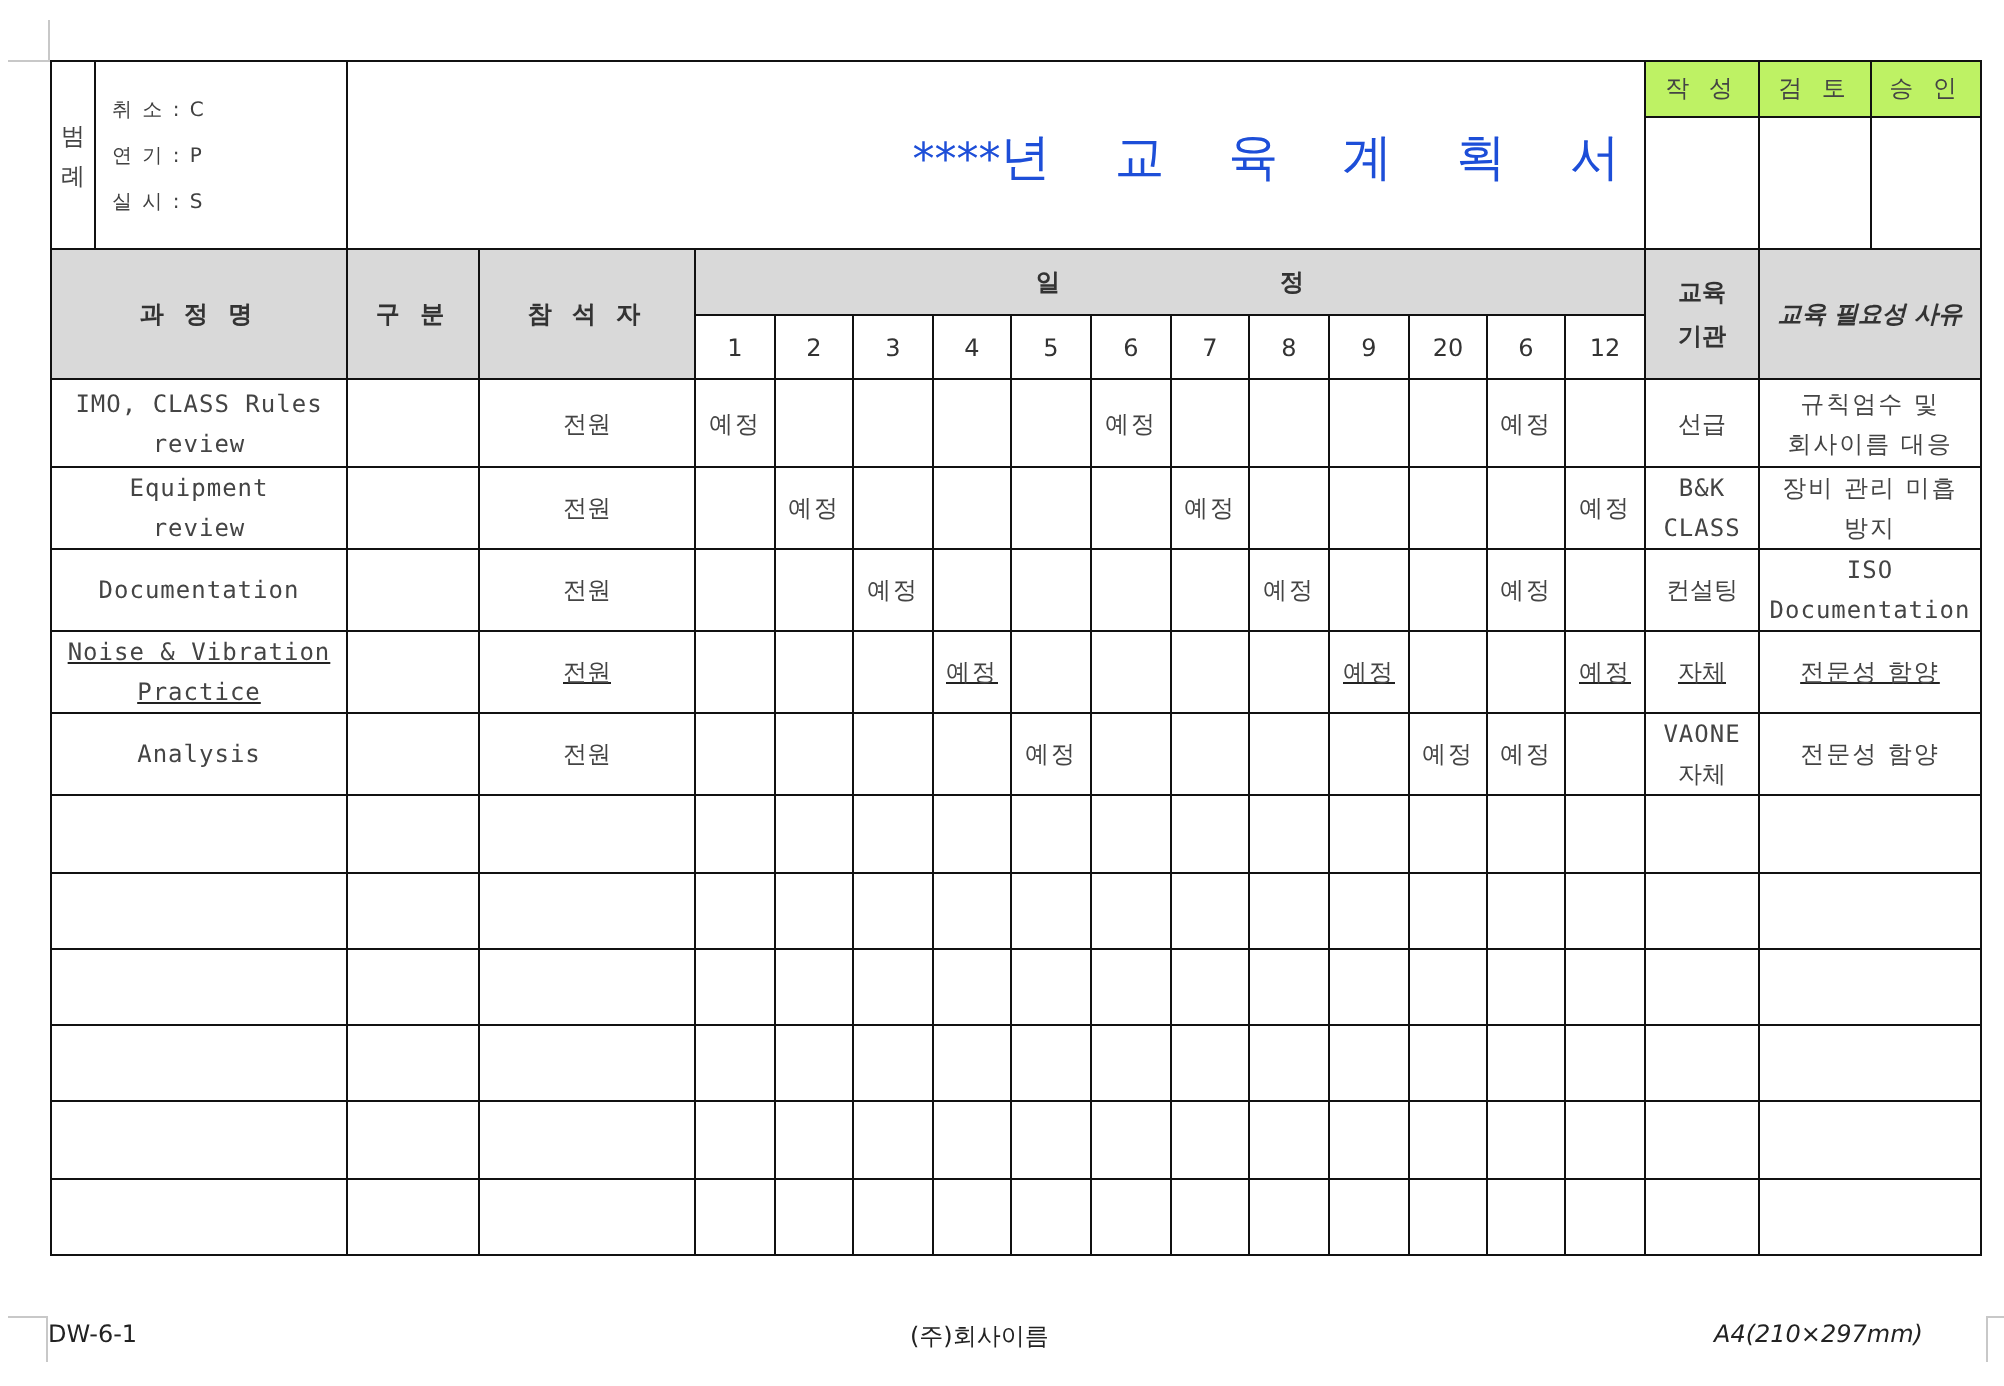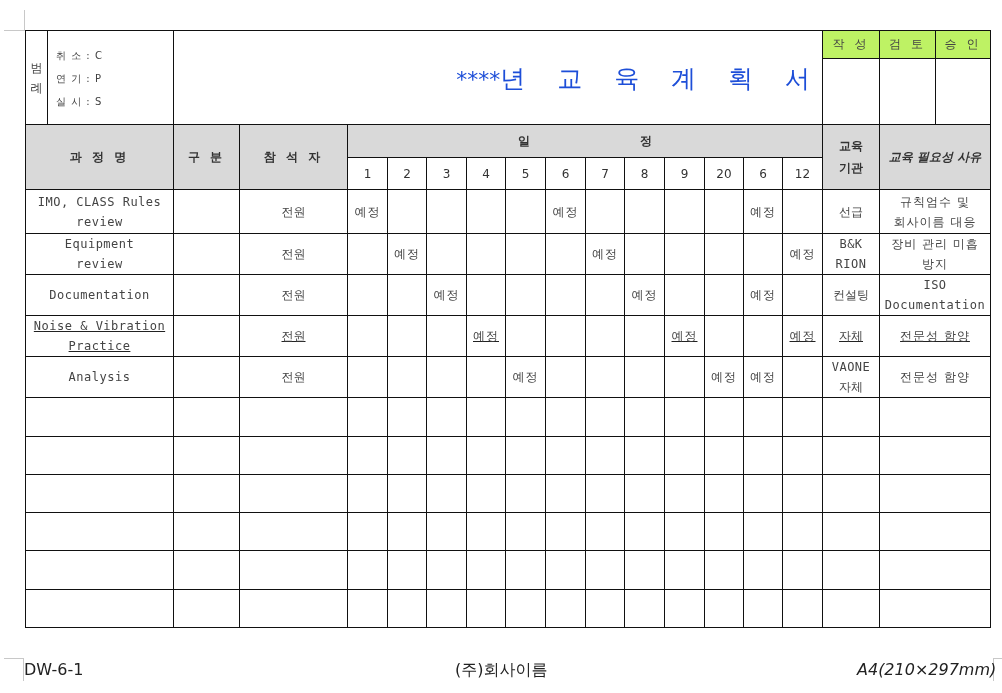--- a/index.html
+++ b/index.html
@@ -25,21 +25,21 @@
   table.grid td, table.grid th { border: 1.5px solid #111; padding: 0; text-align: center; font-weight: normal; }
   table.grid th { background: #d9d9d9; font-size: 12px; color: #333; font-weight: bold; letter-spacing: 3px; }
   table.grid th.month { background: #ffffff; font-weight: normal; font-size: 12px; letter-spacing: 0; }
   table.grid th.sched { letter-spacing: 0; }
   .sched-wrap { display: flex; justify-content: center; gap: 110px; }
   table.grid td { font-size: 12px; color: #444; line-height: 20px; }
   .mono { font-family: "DejaVu Sans Mono", "Liberation Mono", monospace; font-size: 12px; letter-spacing: 0.5px; }
   .plan { font-size: 12px; color: #444; letter-spacing: 1px; }
   .reason { font-size: 12px; color: #444; letter-spacing: 1px; line-height: 20px; margin-top: 28px; }
 
-  .footer { position: absolute; top: 660px; font-size: 16px; color: #222; }
+  .footer { position: absolute; top: 660px; font-size: 12px; color: #222; }
   .footer.left { left: 24px; }
   .footer.center { left: 455px; }
   .footer.right { left: 857px; font-style: italic; }
 </style>
 </head>
 <body>
 
 <div class="corner tl"></div>
 <div class="corner bl"></div>
 <div class="corner br"></div>
@@ -173,21 +173,21 @@
           <td class="plan"></td>
           <td class="plan"></td>
           <td class="plan">예정</td>
           <td class="plan"></td>
           <td class="plan"></td>
           <td class="plan"></td>
           <td class="plan"></td>
           <td class="plan">예정</td>
           <td>
             <div class="mono">B&amp;K</div>
-            <div class="mono">RION</div>
+            <div class="mono">CLASS</div>
           </td>
           <td class="reason">
             <div>장비 관리 미흡</div>
             <div>방지</div>
           </td>
         </tr>
         <tr style="height: 41px;">
           <td class="mono">
             <div>Documentation</div>
           </td>

